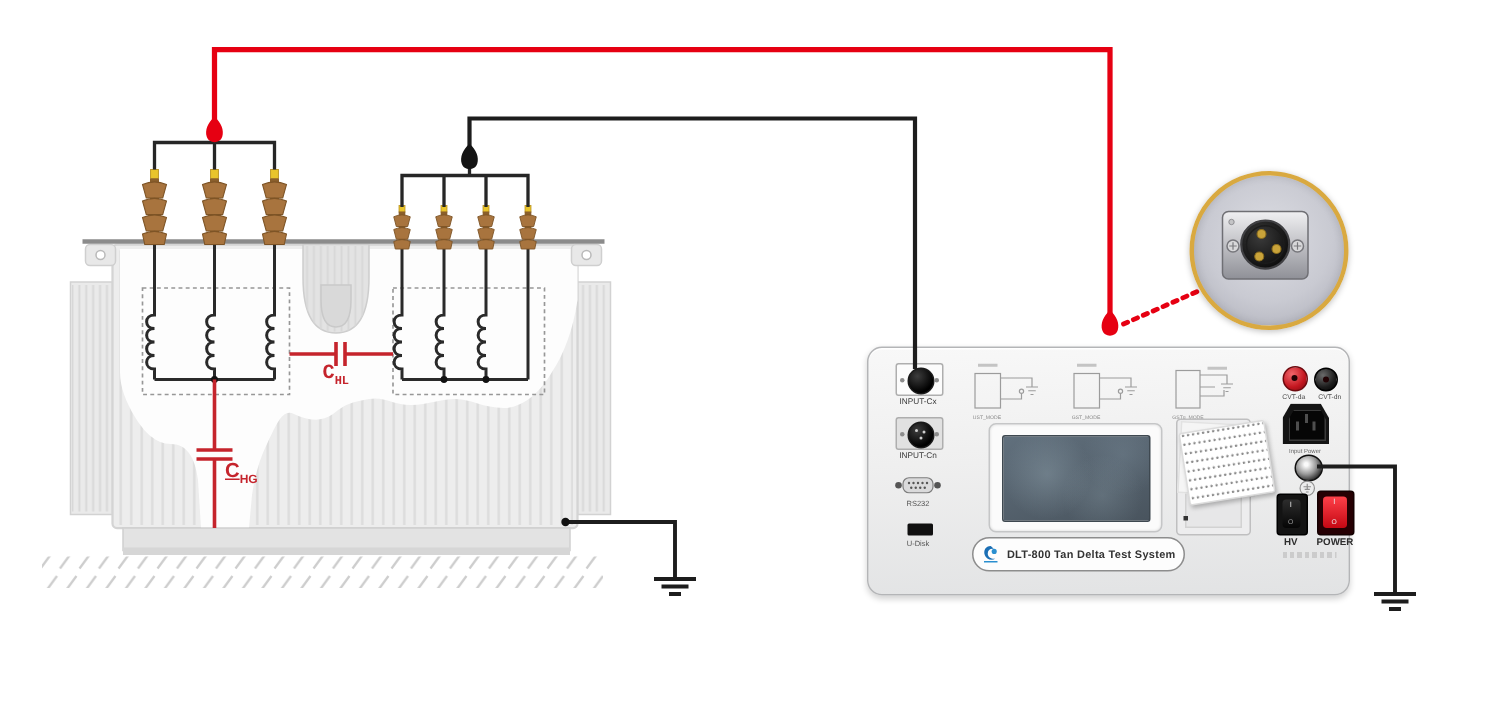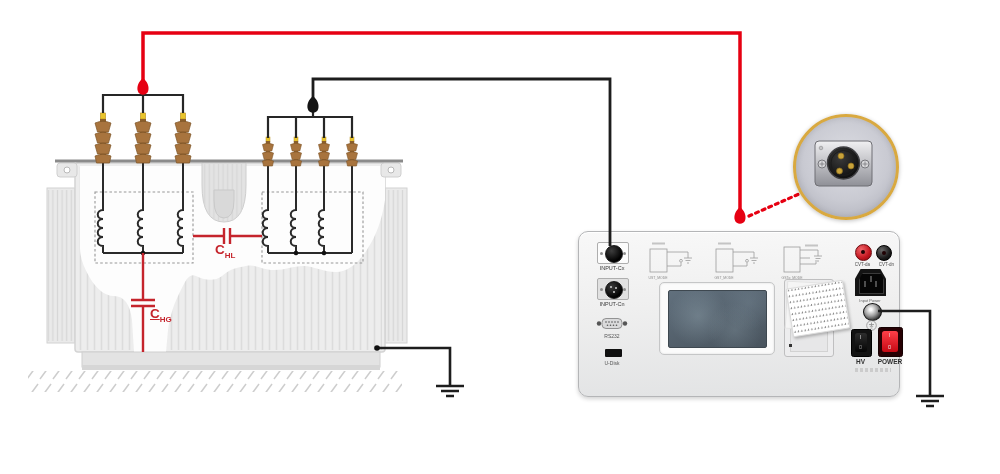--- a/index.html
+++ b/index.html
@@ -186,20 +186,28 @@
     <div class="lbl" style="left:267px;top:126px;width:29px;font-size:6.5px;font-weight:bold;color:#2e2e2e;">HV</div>
 
     <div class="rocker" style="left:299px;top:95px;width:23px;height:28px;background:#260003;border:1px solid #140001;">
       <div class="rocker" style="left:2.5px;top:2.5px;width:16px;height:21px;background:linear-gradient(#ff4049,#c40813);">
         <div class="rocker-mark" style="top:2px;font-size:5px;">I</div>
         <div class="rocker-mark" style="bottom:1px;font-size:4.5px;">O</div>
       </div>
     </div>
     <div class="lbl" style="left:293px;top:126px;width:36px;font-size:6.5px;font-weight:bold;color:#2e2e2e;">POWER</div>
 
+    <div class="oval">
+      <svg width="13" height="13" viewBox="0 0 13 13">
+        <path d="M6.5,1 C3,1 1.5,4 2.5,7 C3.5,10 7,11 9.5,9.5 C7,9.8 4.5,8.5 4.5,6 C4.5,3.8 6,2.5 8.5,2.8 Z" fill="#1b6fb5"></path>
+        <circle cx="8.8" cy="4.6" r="1.7" fill="#2a8fd0"></circle>
+        <rect x="2" y="11" width="9" height="1" fill="#2a8fd0"></rect>
+      </svg>
+      <span class="oval-title">DLT-800  Tan Delta Test System</span>
+    </div>
 
     <div class="fineprint"></div>
   </div>
 
   <svg class="abs" style="left:0;top:0;" width="1000" height="474" viewBox="0 0 1000 474">
     <defs>
       <pattern id="fins" width="7" height="10" patternUnits="userSpaceOnUse">
         <path d="M3.5,0 V10" stroke="#dcdcdc" stroke-width="1.6"></path>
       </pattern>
       <pattern id="finsR" width="4.6" height="10" patternUnits="userSpaceOnUse">
@@ -330,21 +338,21 @@
     <circle cx="377" cy="348" r="2.8" fill="#111"></circle>
 
     <g stroke="#1d1d1d" stroke-width="2.6" fill="none">
       <path d="M878,311 H930 V396"></path>
       <path d="M916,396 H944 M921,401 H939 M926,406 H934"></path>
     </g>
 
     <path d="M749,216 L799,194" stroke="#e60012" stroke-width="3.2" stroke-dasharray="3 4.2" stroke-linecap="round" fill="none"></path>
   </svg>
 
-  <div class="caplbl" style="left:215px;top:242px;"><span>C</span><sub>HL</sub></div>
+  <div class="caplbl" style="left:215px;top:242px;font-family:Liberation Mono, monospace;"><span>C</span><sub>HL</sub></div>
   <div class="caplbl" style="left:150px;top:306px;text-decoration:underline;"><span>C</span><sub>HG</sub></div>
 
   <div class="inset">
     <svg width="100" height="100" viewBox="0 0 100 100">
       <defs>
         <linearGradient id="plateGrad" x1="0" y1="0" x2="0" y2="1">
           <stop offset="0" stop-color="#f0f0f2"></stop>
             <stop offset="1" stop-color="#8f9097"></stop>
         </linearGradient>
         <radialGradient id="xlrGrad" cx="0.4" cy="0.35" r="0.8">

